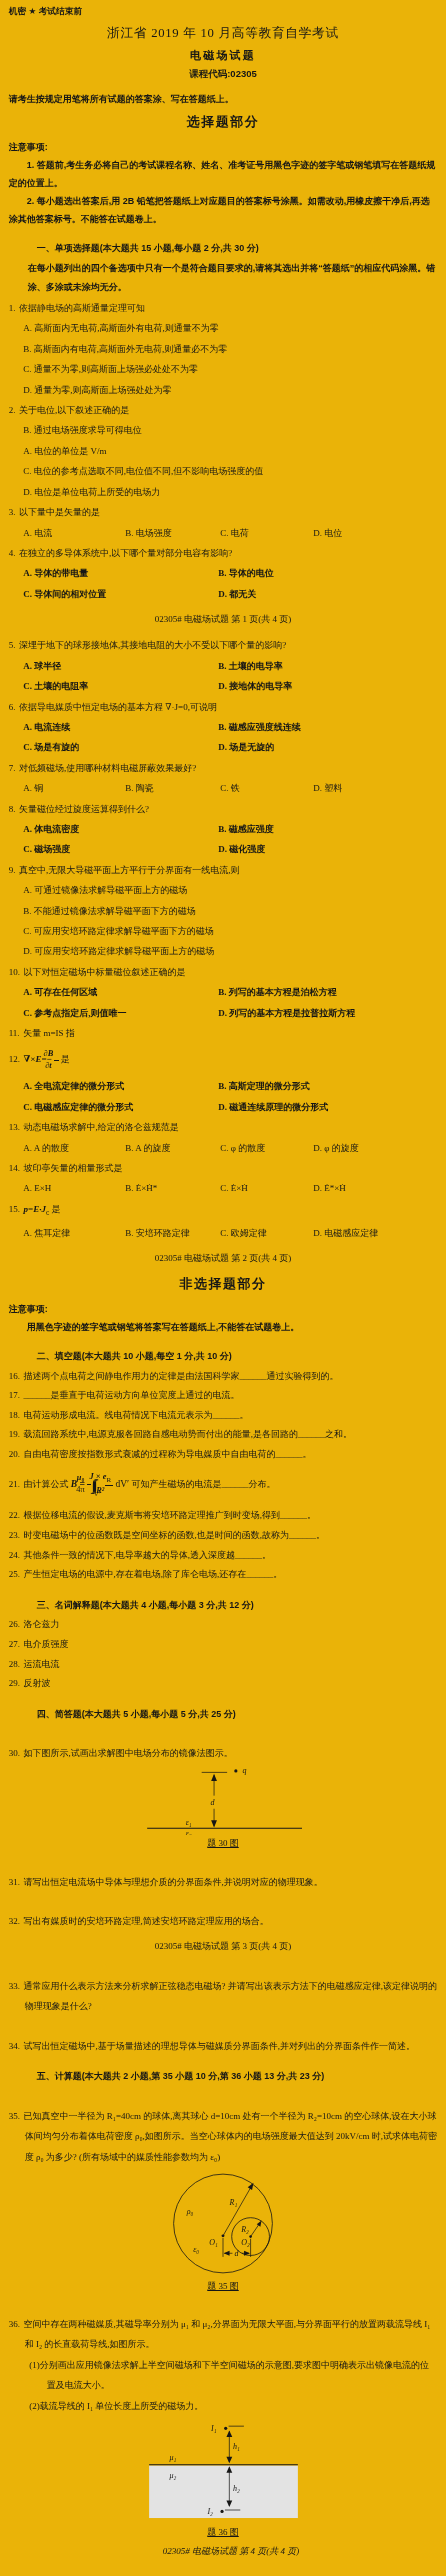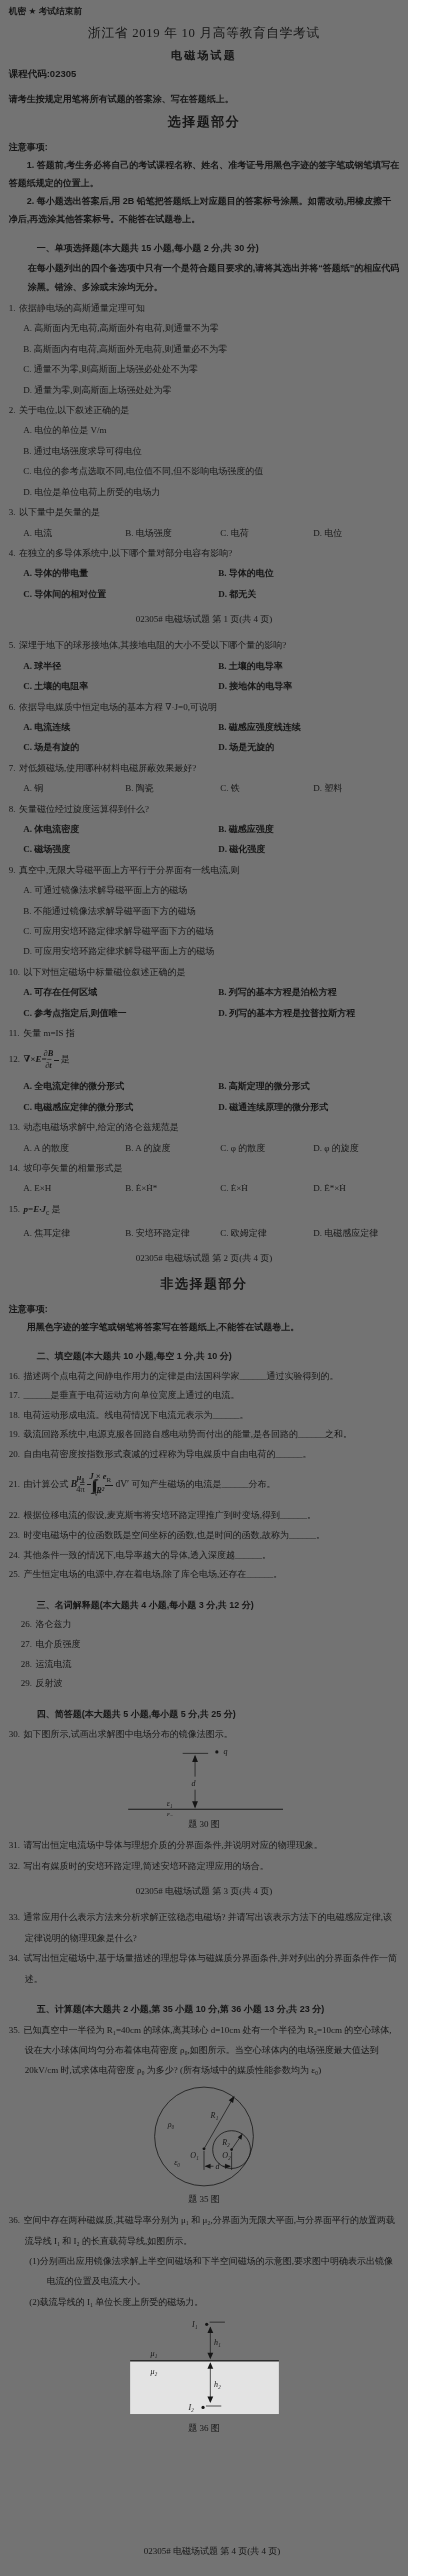--- a/index.html
+++ b/index.html
@@ -1,53 +1,53 @@
 <!DOCTYPE html>
 <html style="font-size:11.6px"><head>
 <meta charset="utf-8">
 <style>
   *{box-sizing:border-box;}
   html,body{margin:0;padding:0;background:#fff;}
-  .sheet{width:408px;height:2576px;background:#737373;color:#161616;position:relative;overflow:hidden;
+  .sheet{width:446px;height:2576px;background:#eab308;color:#161616;position:relative;overflow:hidden;
          font-family:"Liberation Serif","DejaVu Serif",serif;font-size:9px;padding:4.4px 8.7px 0 8.7px;}
   p,h1,h2,h3{margin:0;padding:0;}
   .hei{font-family:"Liberation Sans","DejaVu Sans",sans-serif;font-weight:700;}
   .confidential{font-size:8.7px;margin:1.5px 0 7.3px;}
   .title{font-size:12.7px;font-weight:400;text-align:center;letter-spacing:0.7px;margin:1.5px 0 5.8px;}
   .subject{font-size:11px;text-align:center;letter-spacing:2.2px;margin:0 0 5.1px;}
-  .course{font-size:9.5px;text-align:left;margin:0 0 11.6px;}
+  .course{font-size:9.5px;text-align:center;margin:0 0 11.6px;}
   .instruction{margin:0 0 7.3px;}
   .part-heading{font-size:13px;text-align:center;letter-spacing:1.5px;margin:4.4px 0 7.3px;}
   .notes-title{line-height:18px;}
   .note{line-height:18px;text-indent:2em;}
   .sec-title{line-height:19.6px;margin-top:11px;margin-left:28px;}
   .sec-intro{line-height:19.6px;padding-left:19px;}
   .stem{line-height:20.4px;padding-left:16px;text-indent:-16px;}
   .qnum{margin-right:3.6px;}
   .opts{padding-left:14.6px;}
   .opt{line-height:20.4px;}
   .opts-cols2{display:grid;grid-template-columns:195px 1fr;font-weight:bold;}
   .opts-row4{display:grid;grid-template-columns:102px 95px 93px 1fr;}
   .page-footer{text-align:center;line-height:19.6px;margin:5.8px 0;}
-  .footer-abs{position:absolute;left:16px;right:0;bottom:8.7px;}
+  .footer-abs{position:absolute;left:16px;right:0;bottom:8.7px;font-style:italic;}
   .fill{line-height:19.6px;padding-left:17.5px;text-indent:-17.5px;}
-  .term{line-height:19.6px;margin-left:12px;}
-  .sq{line-height:20.4px;padding-left:16px;text-indent:-16px;}
+  .term{line-height:19.6px;}
+  .sq{line-height:20.4px;padding-left:16px;text-indent:-16px;margin-top:19px;}
   .subq{line-height:20.4px;padding-left:38px;text-indent:-17.5px;}
   .bi{font-weight:700;font-style:italic;}
   .frac{display:inline-flex;flex-direction:column;text-align:center;vertical-align:middle;line-height:1.25;font-size:8.4px;margin:0 2.2px;}
   .frac>:first-child{border-bottom:0.7px solid #161616;padding:0 2.2px;}
   .frac>:last-child{padding:0 2.2px;}
   .q12stem{line-height:33px;}
   .q21line{line-height:38px;}
   .bigmath{font-size:9.5px;}
   .tint{font-size:14.6px;letter-spacing:-0.34em;vertical-align:middle;font-style:normal;}
   .tint-sub{font-size:6.5px;font-style:italic;position:relative;top:6.5px;left:0.7px;margin-right:3.6px;}
   .figure{display:flex;flex-direction:column;align-items:center;margin:1.5px 0;}
-  .figcap{text-align:left;line-height:17.5px;}
+  .figcap{text-align:left;line-height:17.5px;text-decoration:underline;}
   svg .lbl{font-family:"Liberation Serif","DejaVu Serif",serif;font-style:italic;font-size:11px;fill:#161616;}
   svg line{stroke:#161616;stroke-width:1;}
   svg .thick{stroke-width:1.4;}
   svg .outline{fill:none;stroke:#161616;stroke-width:1.1;}
   svg polygon{fill:#161616;}
   svg .dot{fill:#161616;}
   .gray{fill:#e3e3e3;}
 </style>
 </head>
 <body>
@@ -75,22 +75,22 @@
       <p class="opt">A. 高斯面内无电荷,高斯面外有电荷,则通量不为零</p>
       <p class="opt">B. 高斯面内有电荷,高斯面外无电荷,则通量必不为零</p>
       <p class="opt">C. 通量不为零,则高斯面上场强必处处不为零</p>
       <p class="opt">D. 通量为零,则高斯面上场强处处为零</p>
     </div>
   </div>
 
   <div class="q">
     <p class="stem"><span class="qnum">2.</span><span>关于电位,以下叙述正确的是</span></p>
     <div class="opts">
+      <p class="opt">B. 通过电场强度求导可得电位</p>
       <p class="opt">A. 电位的单位是 V/m</p>
-      <p class="opt">B. 通过电场强度求导可得电位</p>
       <p class="opt">C. 电位的参考点选取不同,电位值不同,但不影响电场强度的值</p>
       <p class="opt">D. 电位是单位电荷上所受的电场力</p>
     </div>
   </div>
 
   <div class="q">
     <p class="stem"><span class="qnum">3.</span><span>以下量中是矢量的是</span></p>
     <div class="opts opts-row4">
       <p class="opt">A. 电流</p>
       <p class="opt">B. 电场强度</p>

